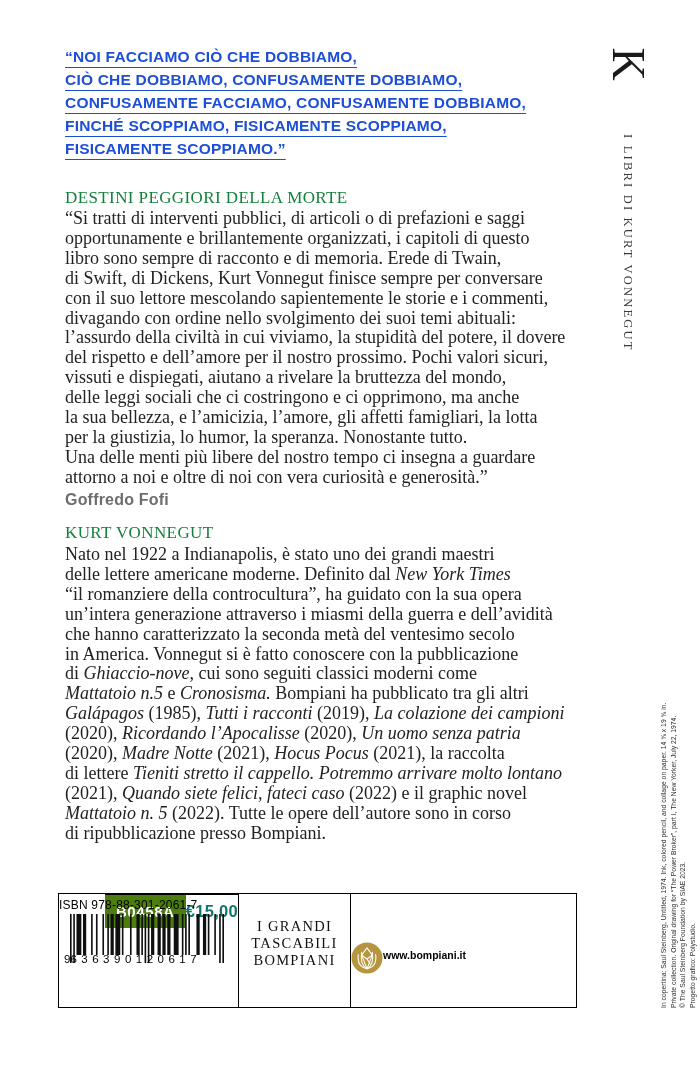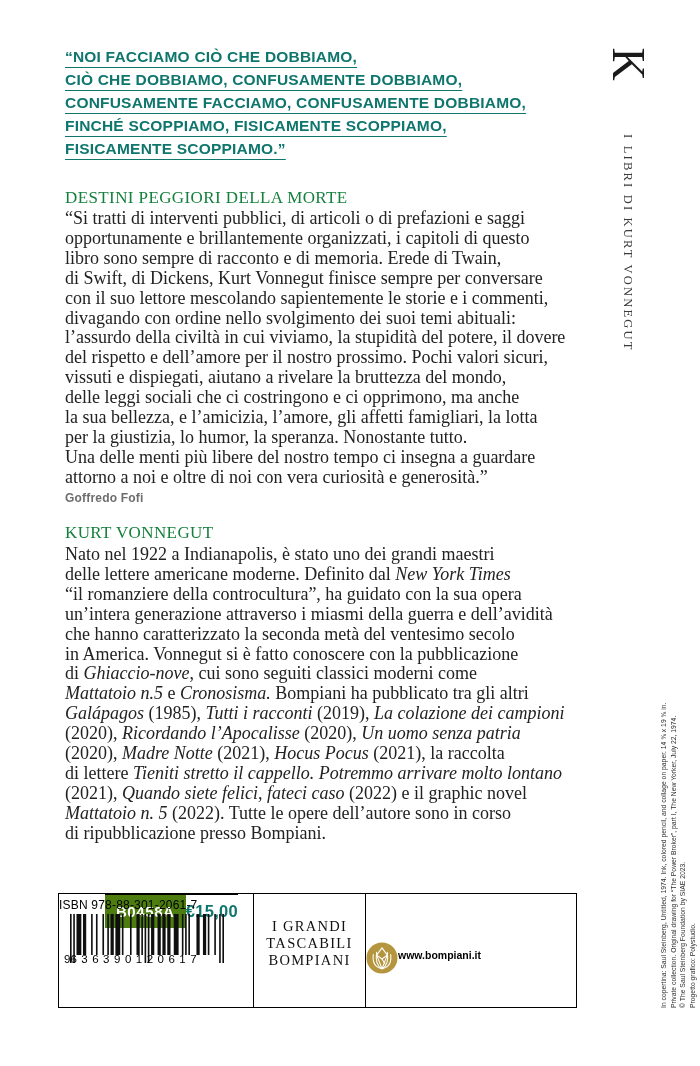--- a/index.html
+++ b/index.html
@@ -7,37 +7,37 @@
     width:700px;height:1066px;position:relative;background:#ffffff;
     font-family:"Liberation Serif", serif;color:#1f1f1f;overflow:hidden;
   }
   .abs{position:absolute;}
 
   
   .quote{
     left:65px;top:45px;
     font-family:"Liberation Sans", sans-serif;
     font-weight:bold;font-size:15.5px;line-height:23px;letter-spacing:0.2px;
-    color:#0f766e;white-space:pre;
+    color:#1d4ed8;white-space:pre;
     text-decoration:underline;text-decoration-thickness:1.3px;text-underline-offset:4.5px;
   }
 
   
   .sec-heading{
     font-family:"Liberation Serif", serif;font-size:17px;letter-spacing:0.4px;
     color:#15803d;white-space:pre;
   }
   .body-text{
     font-family:"Liberation Serif", serif;font-size:18px;line-height:19.9px;
     color:#222222;white-space:pre;
   }
   .body-text i{margin-top:44px;}
   .attribution{
     font-family:"Liberation Sans", sans-serif;font-weight:bold;
-    font-size:12px;color:#6d6d6d;letter-spacing:0.2px;white-space:pre;
+    font-size:16px;color:#6d6d6d;letter-spacing:0.2px;white-space:pre;
   }
 
   
   .monogram{
     left:602px;top:38px;width:52px;height:52px;
     display:flex;align-items:center;justify-content:center;
   }
   .monogram span{
     display:inline-block;font-family:"Liberation Serif", serif;
     font-size:46px;color:#1a1a1a;transform:rotate(90deg);line-height:1;
@@ -81,21 +81,21 @@
     font-family:"Liberation Sans", sans-serif;font-weight:bold;
   }
   .code-box{
     width:81px;background:#4d7c0f;color:#ffffff;display:flex;align-items:center;justify-content:center;
     font-size:15px;letter-spacing:0.6px;white-space:pre;
   }
   .price{
     flex:1;display:flex;align-items:center;justify-content:center;
     color:#0f766e;font-size:16.5px;letter-spacing:0.3px;white-space:pre;
   }
-  .cell-imprint{width:112px;margin-left:15px;}
+  .cell-imprint{width:112px;}
   .imprint{
     position:absolute;top:24px;left:0;right:0;text-align:center;
     font-family:"Liberation Serif", serif;font-size:14.5px;line-height:16.8px;
     letter-spacing:1.3px;color:#111;white-space:pre;
   }
   .cell-logo{width:116px;display:flex;align-items:center;}
   .cell-logo.last{width:111px;}
   .logo-svg{margin-top:14px;}
   .logo-url{
     margin-top:8px;font-family:"Liberation Sans", sans-serif;font-weight:bold;

